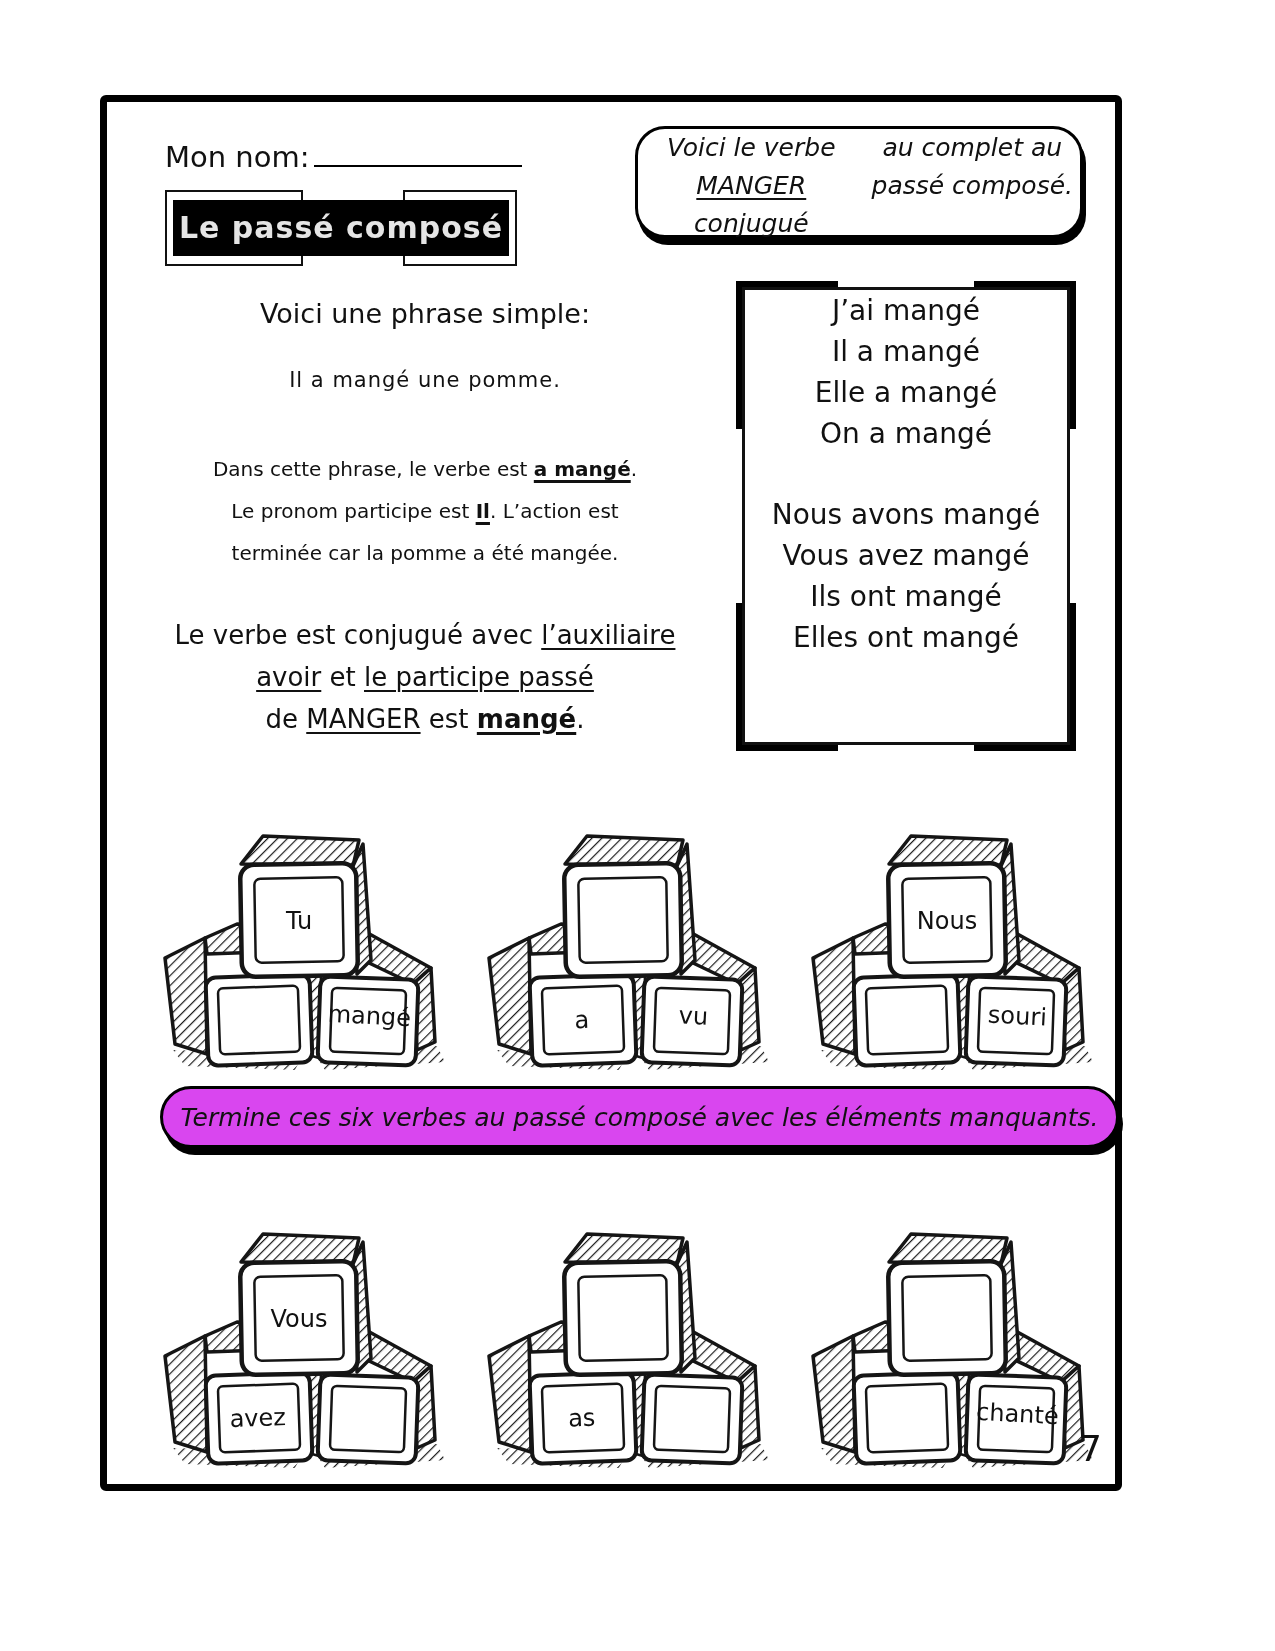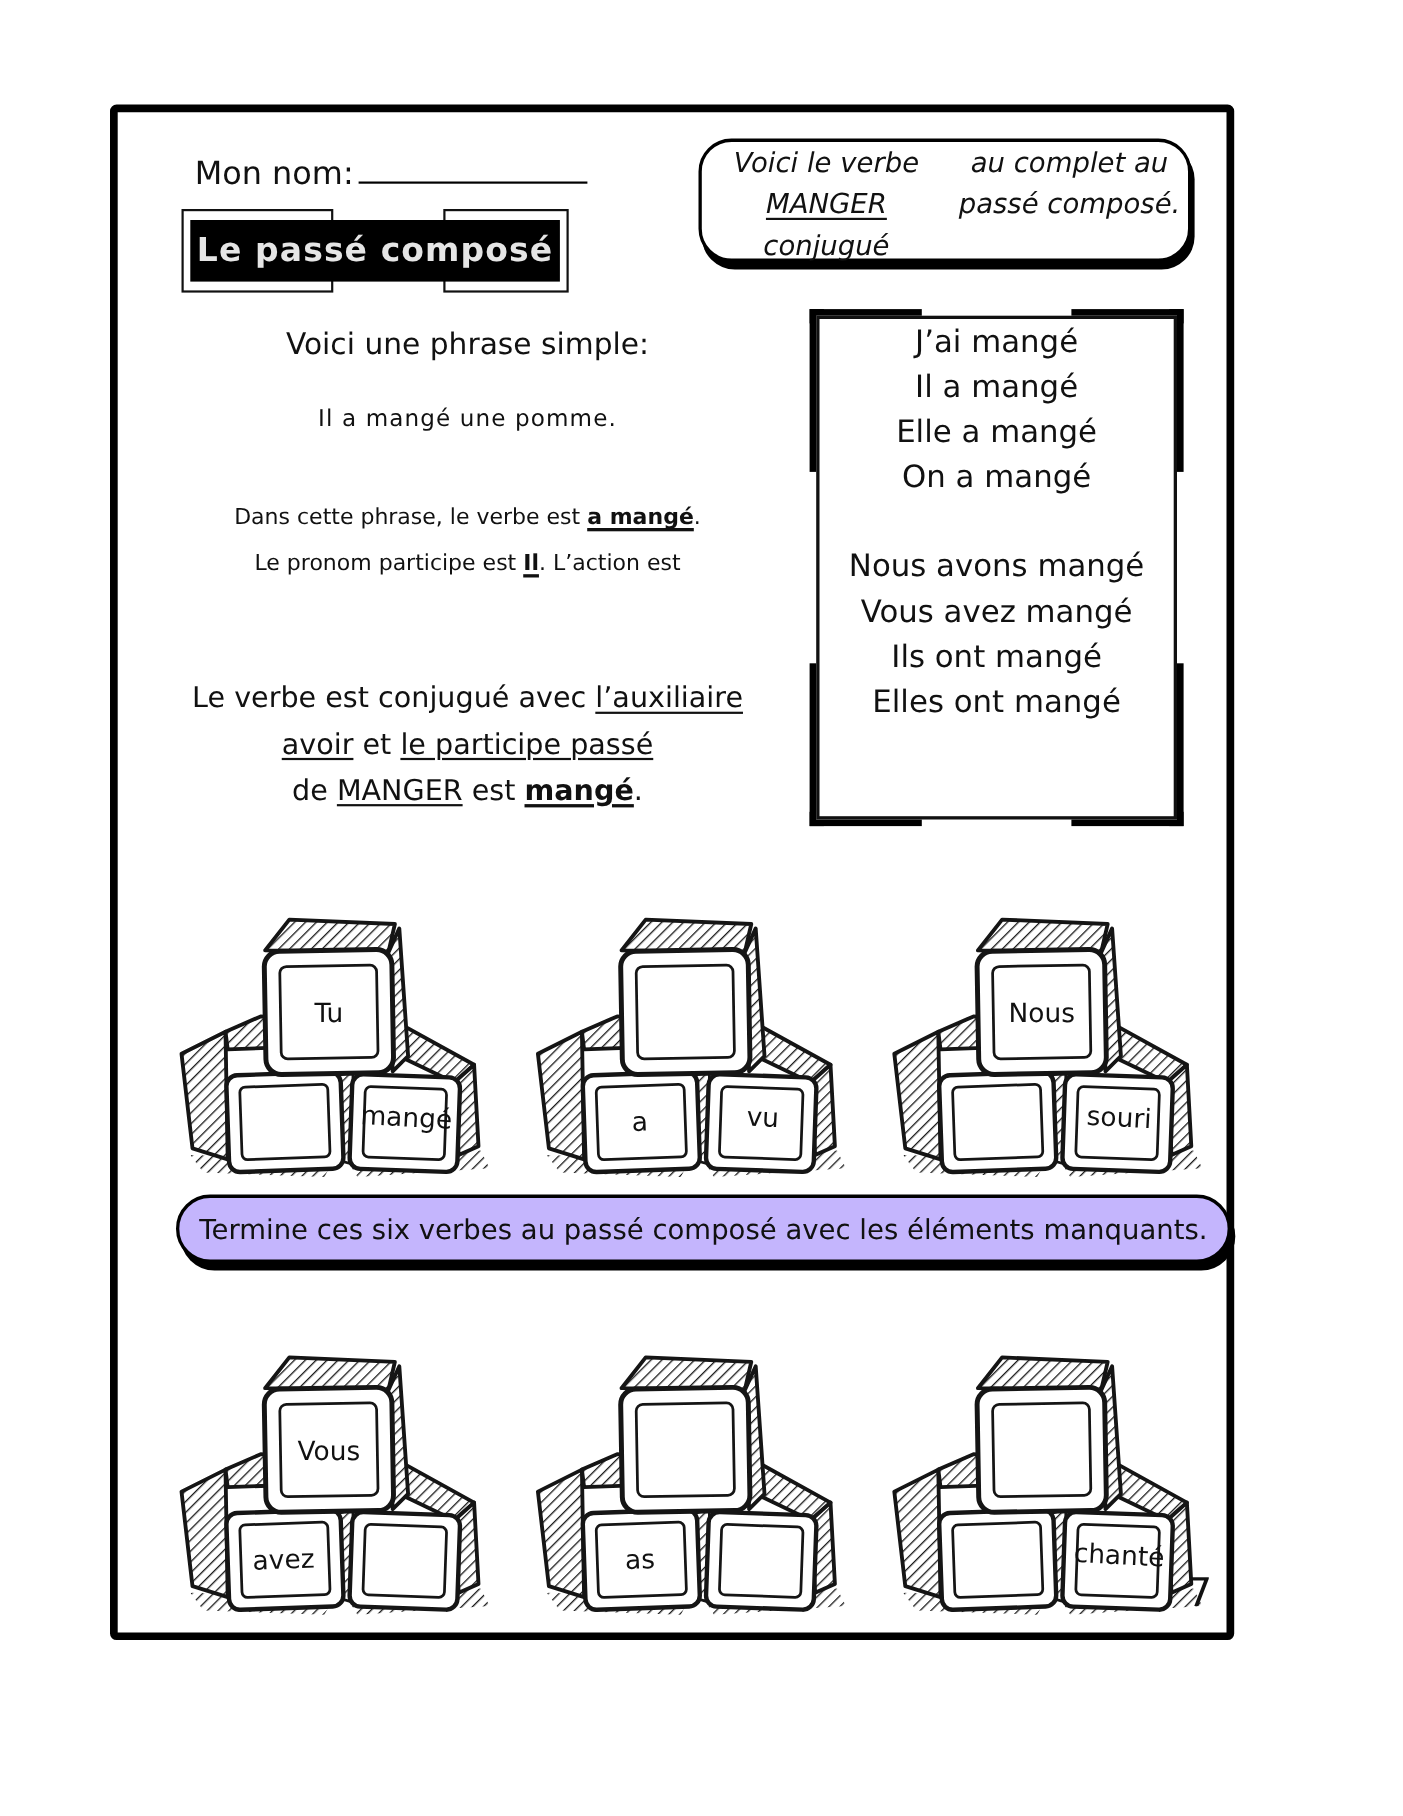--- a/index.html
+++ b/index.html
@@ -3,21 +3,21 @@
 <meta charset="utf-8">
 <style>
   html,body { margin:0; padding:0; background:#ffffff; }
   body { width:1275px; height:1651px; position:relative;
          font-family:"DejaVu Sans", sans-serif; color:#111; }
 
   .sheet { position:absolute; left:100px; top:95px; width:1008px; height:1382px;
            border:7px solid #000; border-radius:6px; background:#fff; }
 
   
-  .name-row { position:absolute; left:70px; top:34px; font-size:29px; white-space:nowrap; }
+  .name-row { position:absolute; left:58px; top:34px; font-size:29px; white-space:nowrap; }
   .write-line { display:inline-block; width:208px; height:1em;
                 border-bottom:2.5px solid #000; margin-left:4px; vertical-align:baseline; }
 
   
   .title-wrap { position:absolute; left:58px; top:88px; width:352px; height:76px; }
   .title-deco { position:absolute; top:0; height:76px; background:#fff;
                 border:2.5px solid #111; box-sizing:border-box; }
   .title-deco.left  { left:0;  width:138px; }
   .title-deco.right { right:0; width:114px; }
   .title-bar { position:absolute; left:8px; top:10px; width:336px; height:56px;
@@ -57,24 +57,24 @@
   
   .blocks-row { position:absolute; left:38px; width:948px; height:284px;
                 display:flex; justify-content:space-between; }
   .row1 { top:690px;align-items:flex-end; }
   .row2 { top:1088px; }
   .blocks { width:300px; height:284px; }
   .cube-label { font-family:"DejaVu Sans", sans-serif; font-size:24px; fill:#111; }
 
   
   .instruction { position:absolute; left:53px; top:984px; width:959px; height:62px;
-                 border:3.5px solid #000; border-radius:32px; background:#c4b5fd;
+                 border:3.5px solid #000; border-radius:32px; background:#d946ef;
                  box-shadow:4px 7px 0 #000; box-sizing:border-box;
                  display:flex; align-items:center; justify-content:center;
-                 font-size:25px; }
+                 font-style:italic; font-size:25px; }
 
   .page-number { position:absolute; left:972px; top:1326px; font-size:36px; }
 </style>
 </head>
 <body>
 
 <svg width="0" height="0" style="position:absolute" aria-hidden="true">
   <defs>
     <pattern id="hatch" width="7" height="7" patternUnits="userSpaceOnUse" patternTransform="rotate(45)">
       <rect width="7" height="7" fill="#ffffff"></rect>
@@ -116,20 +116,21 @@
     <div><span>Voici le verbe </span><span class="u">MANGER</span><span> conjugué</span></div>
     <div>au complet au passé composé.</div>
   </div>
 
   <div class="lesson-intro">Voici une phrase simple:</div>
   <div class="lesson-example">Il a mangé une pomme.</div>
 
   <div class="lesson-p1">
     <div><span>Dans cette phrase, le verbe est </span><span class="bu">a mangé</span><span>.</span></div>
     <div><span>Le pronom participe est </span><span class="bu">Il</span><span>.  L’action est</span></div>
+    <div>terminée car la pomme a été mangée.</div>
   </div>
 
   <div class="lesson-p2">
     <div><span>Le verbe est conjugué avec </span><span class="u">l’auxiliaire</span></div>
     <div><span class="u">avoir</span><span> et </span><span class="u">le participe passé</span></div>
     <div><span>de </span><span class="u">MANGER</span><span> est </span><span class="bu">mangé</span><span>.</span></div>
   </div>
 
   <div class="conj-frame">
     <div class="conj-corner cc-tl"></div>

